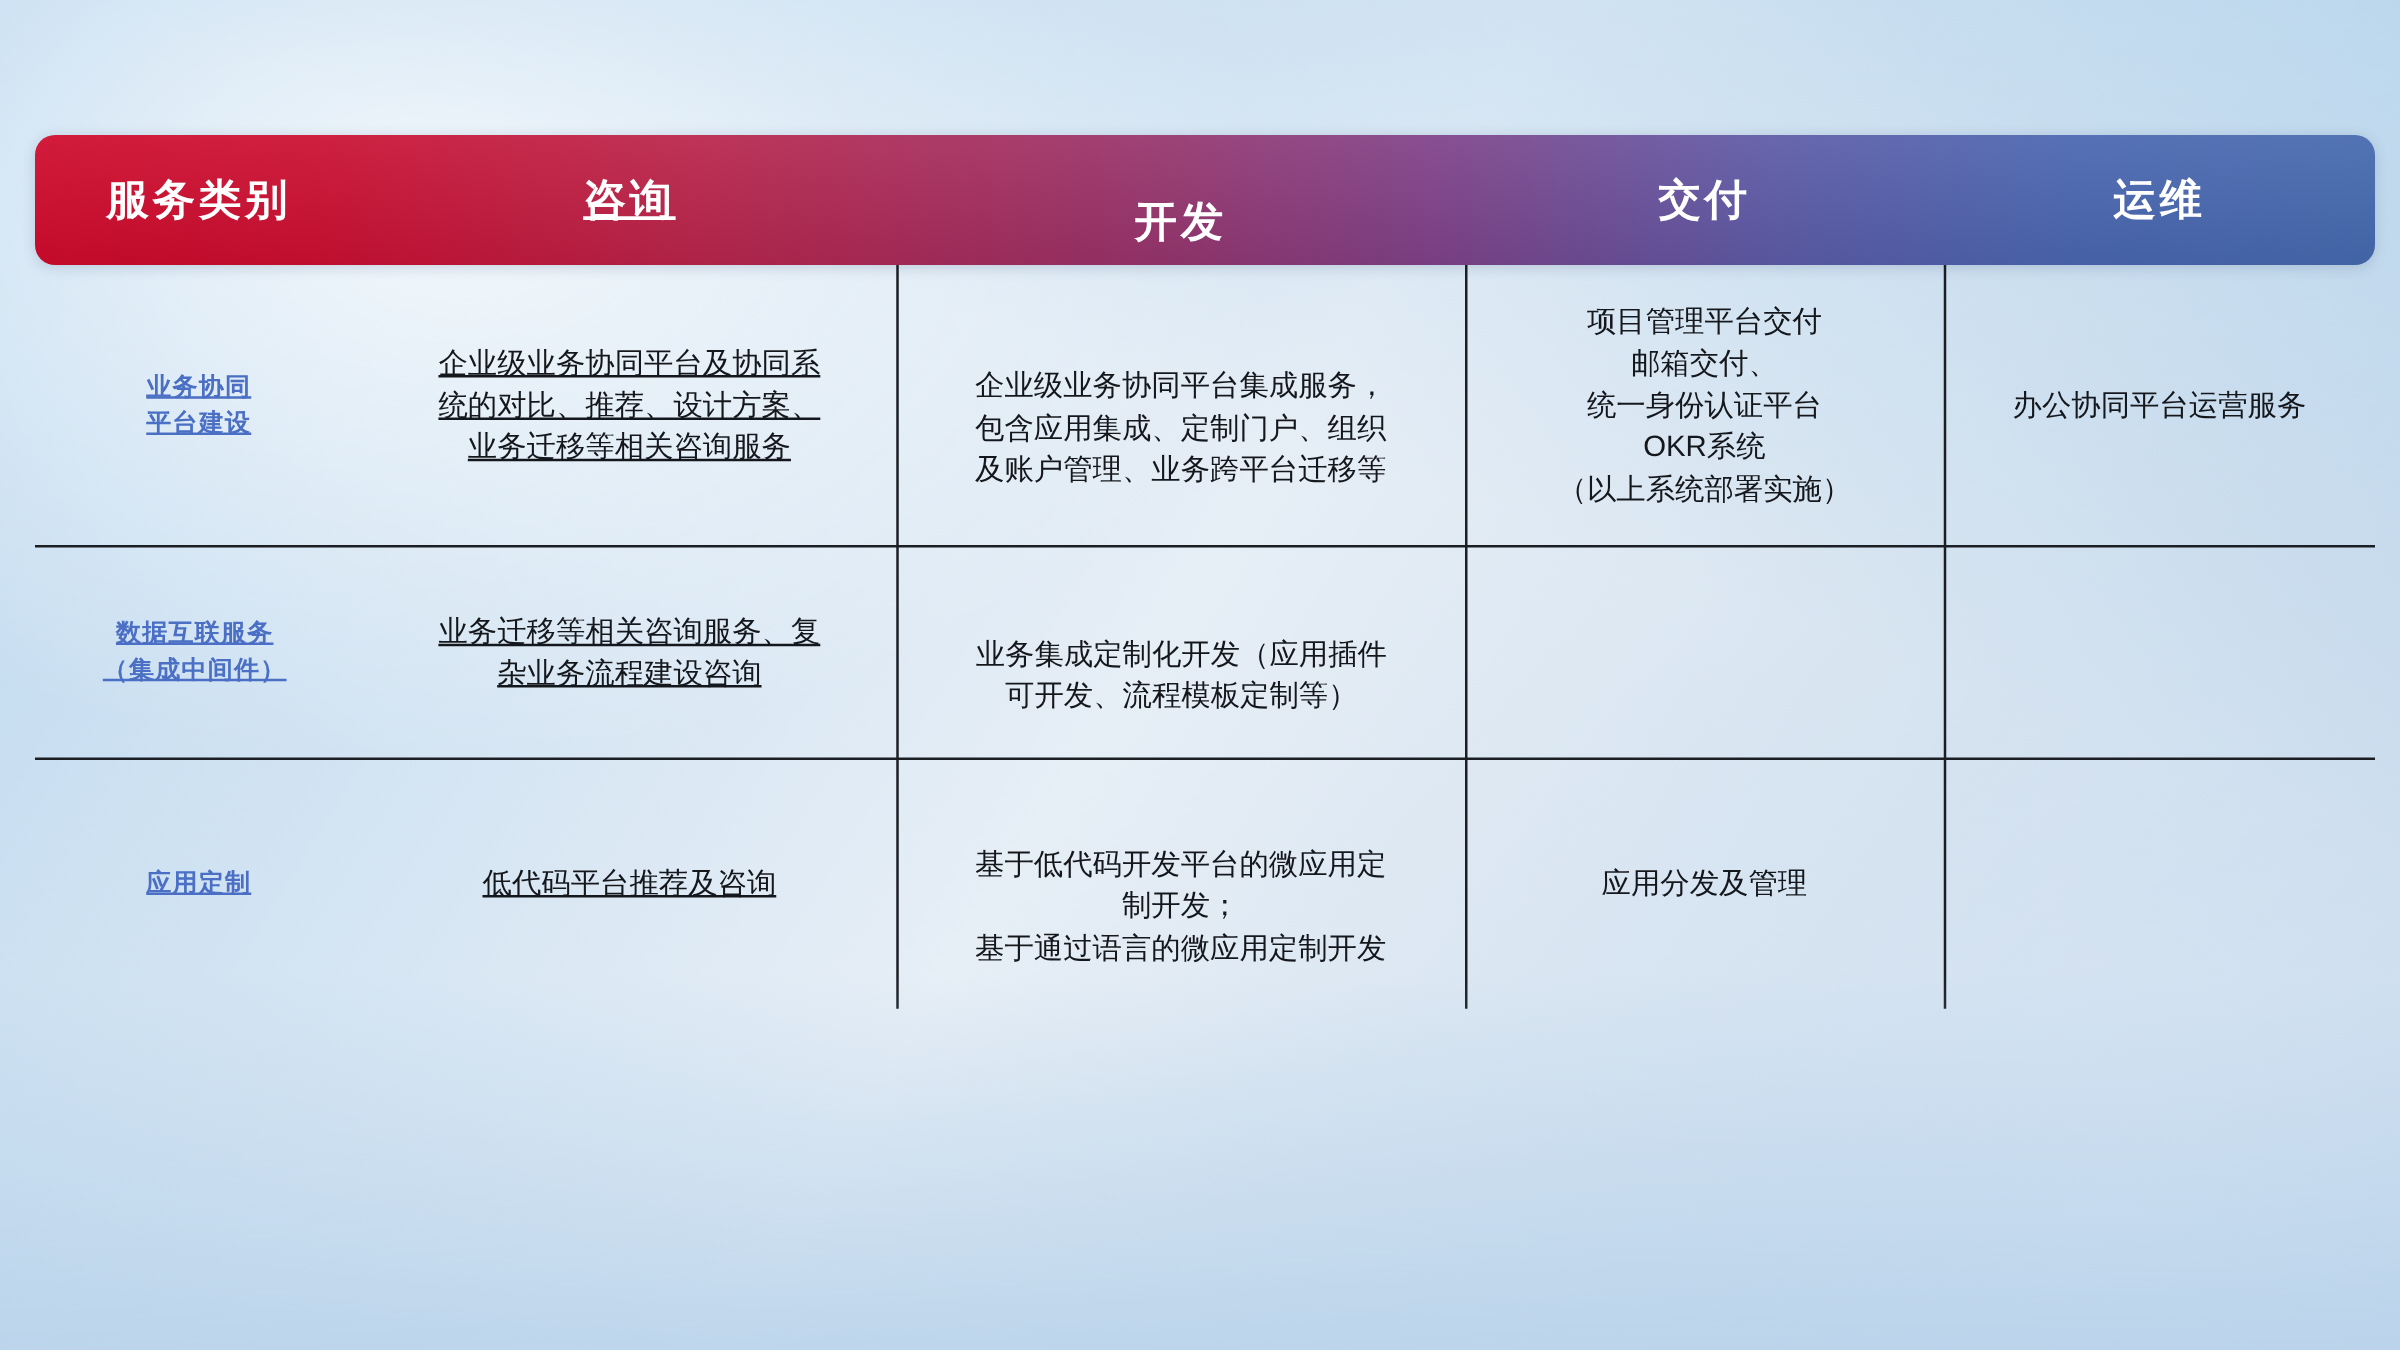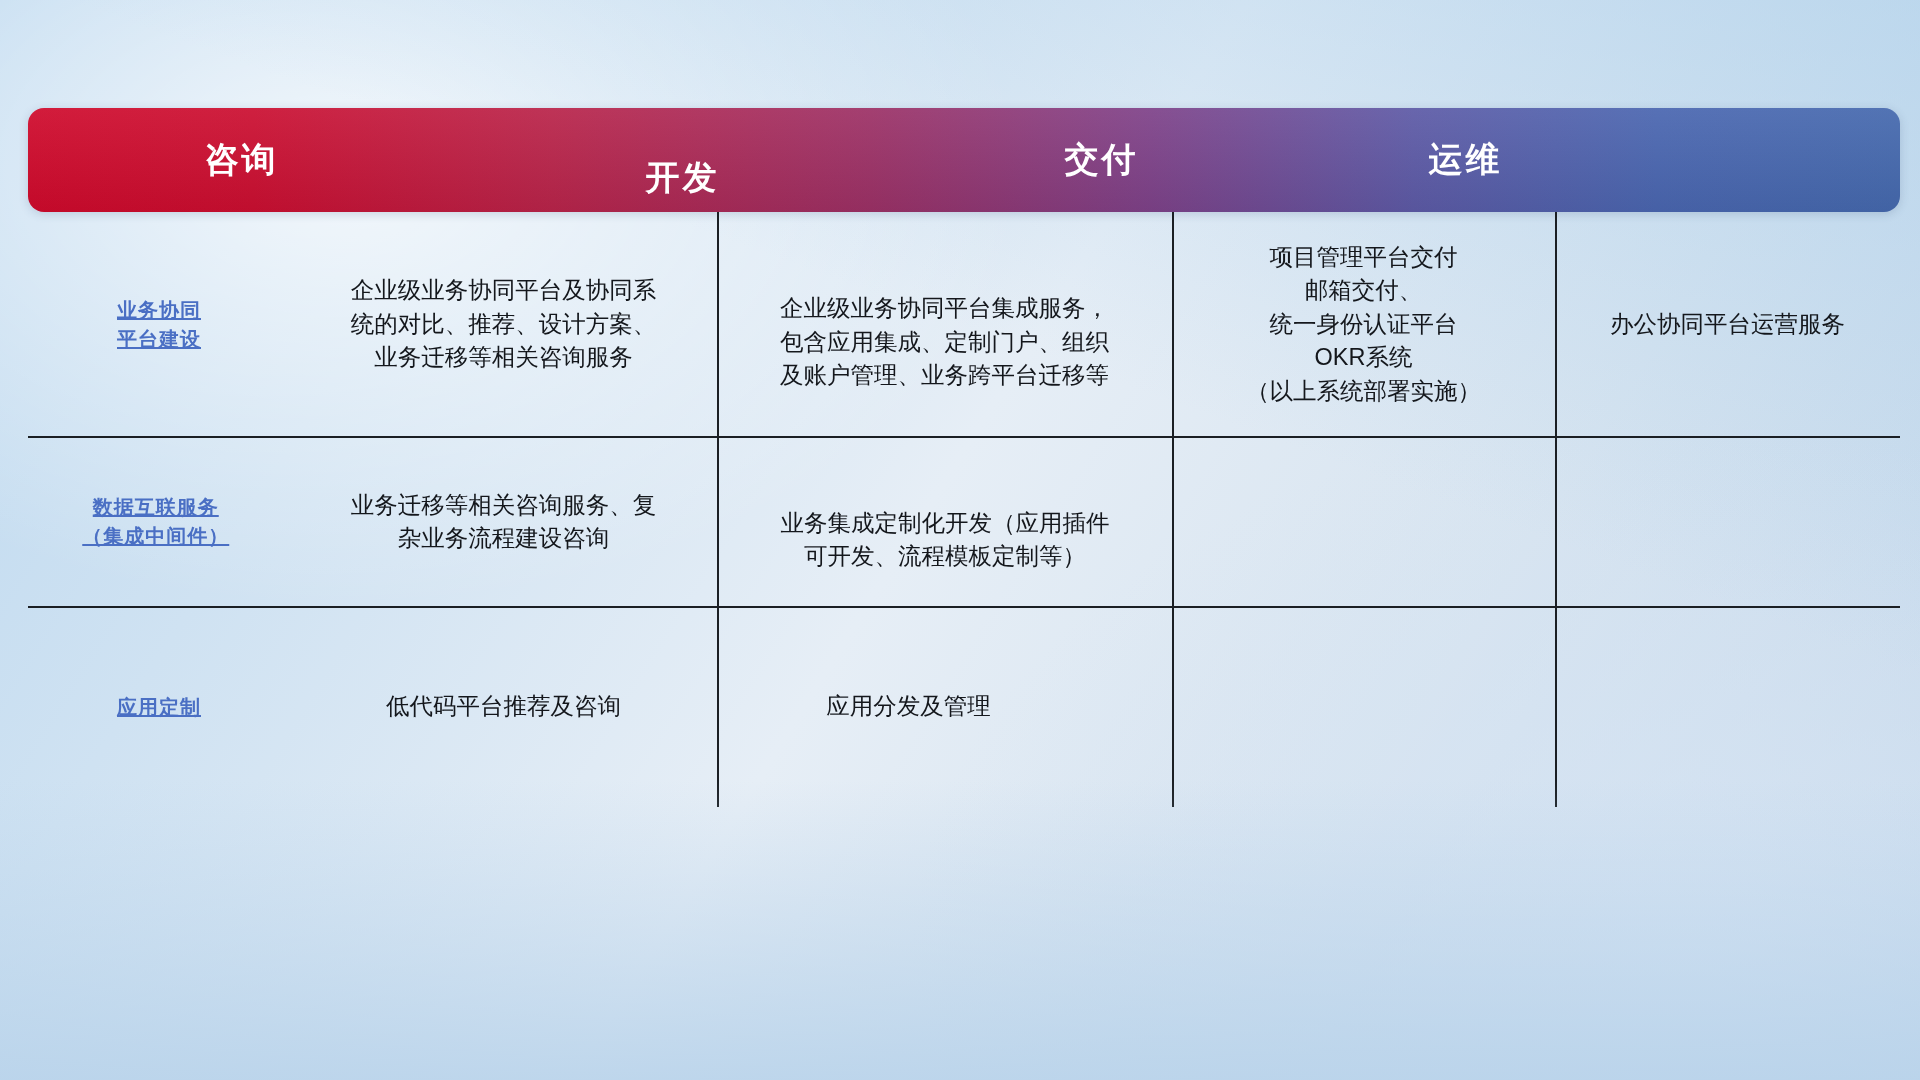--- a/index.html
+++ b/index.html
@@ -112,21 +112,21 @@
     color: #4a6fc4;
     font-weight: 700;
     font-size: 20px;
     line-height: 1.45;
     letter-spacing: 1px;
     text-decoration: underline;
   }
 
   
   .c0 { width: 262px; }
-  .c1 { width: 427px; }
+  .c1 { width: 427px; text-decoration: underline; }
   .c2 { width: 455px; margin-top: 36px; }
   .c3 { width: 383px; }
   .c4 { width: 345px; }
 
   
   .t-head .c0 { width: 262px; }
   .t-head .c1 { width: 427px; }
   .t-head .c2 { width: 455px; }
   .t-head .c3 { width: 383px; }
   .t-head .c4 { width: 345px; }
@@ -154,20 +154,23 @@
   }
 </style>
 </head>
 <body>
 
 <div id="page">
 
   <div class="table-wrap">
 
     <div class="t-head">
+      <div class="hc c0">
+        <span>服务类别</span>
+      </div>
       <div class="hc c1">
         <span>咨询</span>
       </div>
       <div class="hc c2">
         <span>开发</span>
       </div>
       <div class="hc c3">
         <span>交付</span>
       </div>
       <div class="hc c4">
@@ -209,20 +212,23 @@
 可开发、流程模板定制等）</div>
         <div class="bc c3"></div>
         <div class="bc c4"></div>
       </div>
 
       <div class="hrule" style="top:394px;"></div>
 
       <div class="t-row row-h3">
         <div class="bc cat c0">应用定制</div>
         <div class="bc c1">低代码平台推荐及咨询</div>
+        <div class="bc c2">基于低代码开发平台的微应用定
+制开发；
+基于通过语言的微应用定制开发</div>
         <div class="bc c3">应用分发及管理</div>
         <div class="bc c4"></div>
       </div>
 
     </div>
   </div>
 
 </div>
 
 </body></html>

